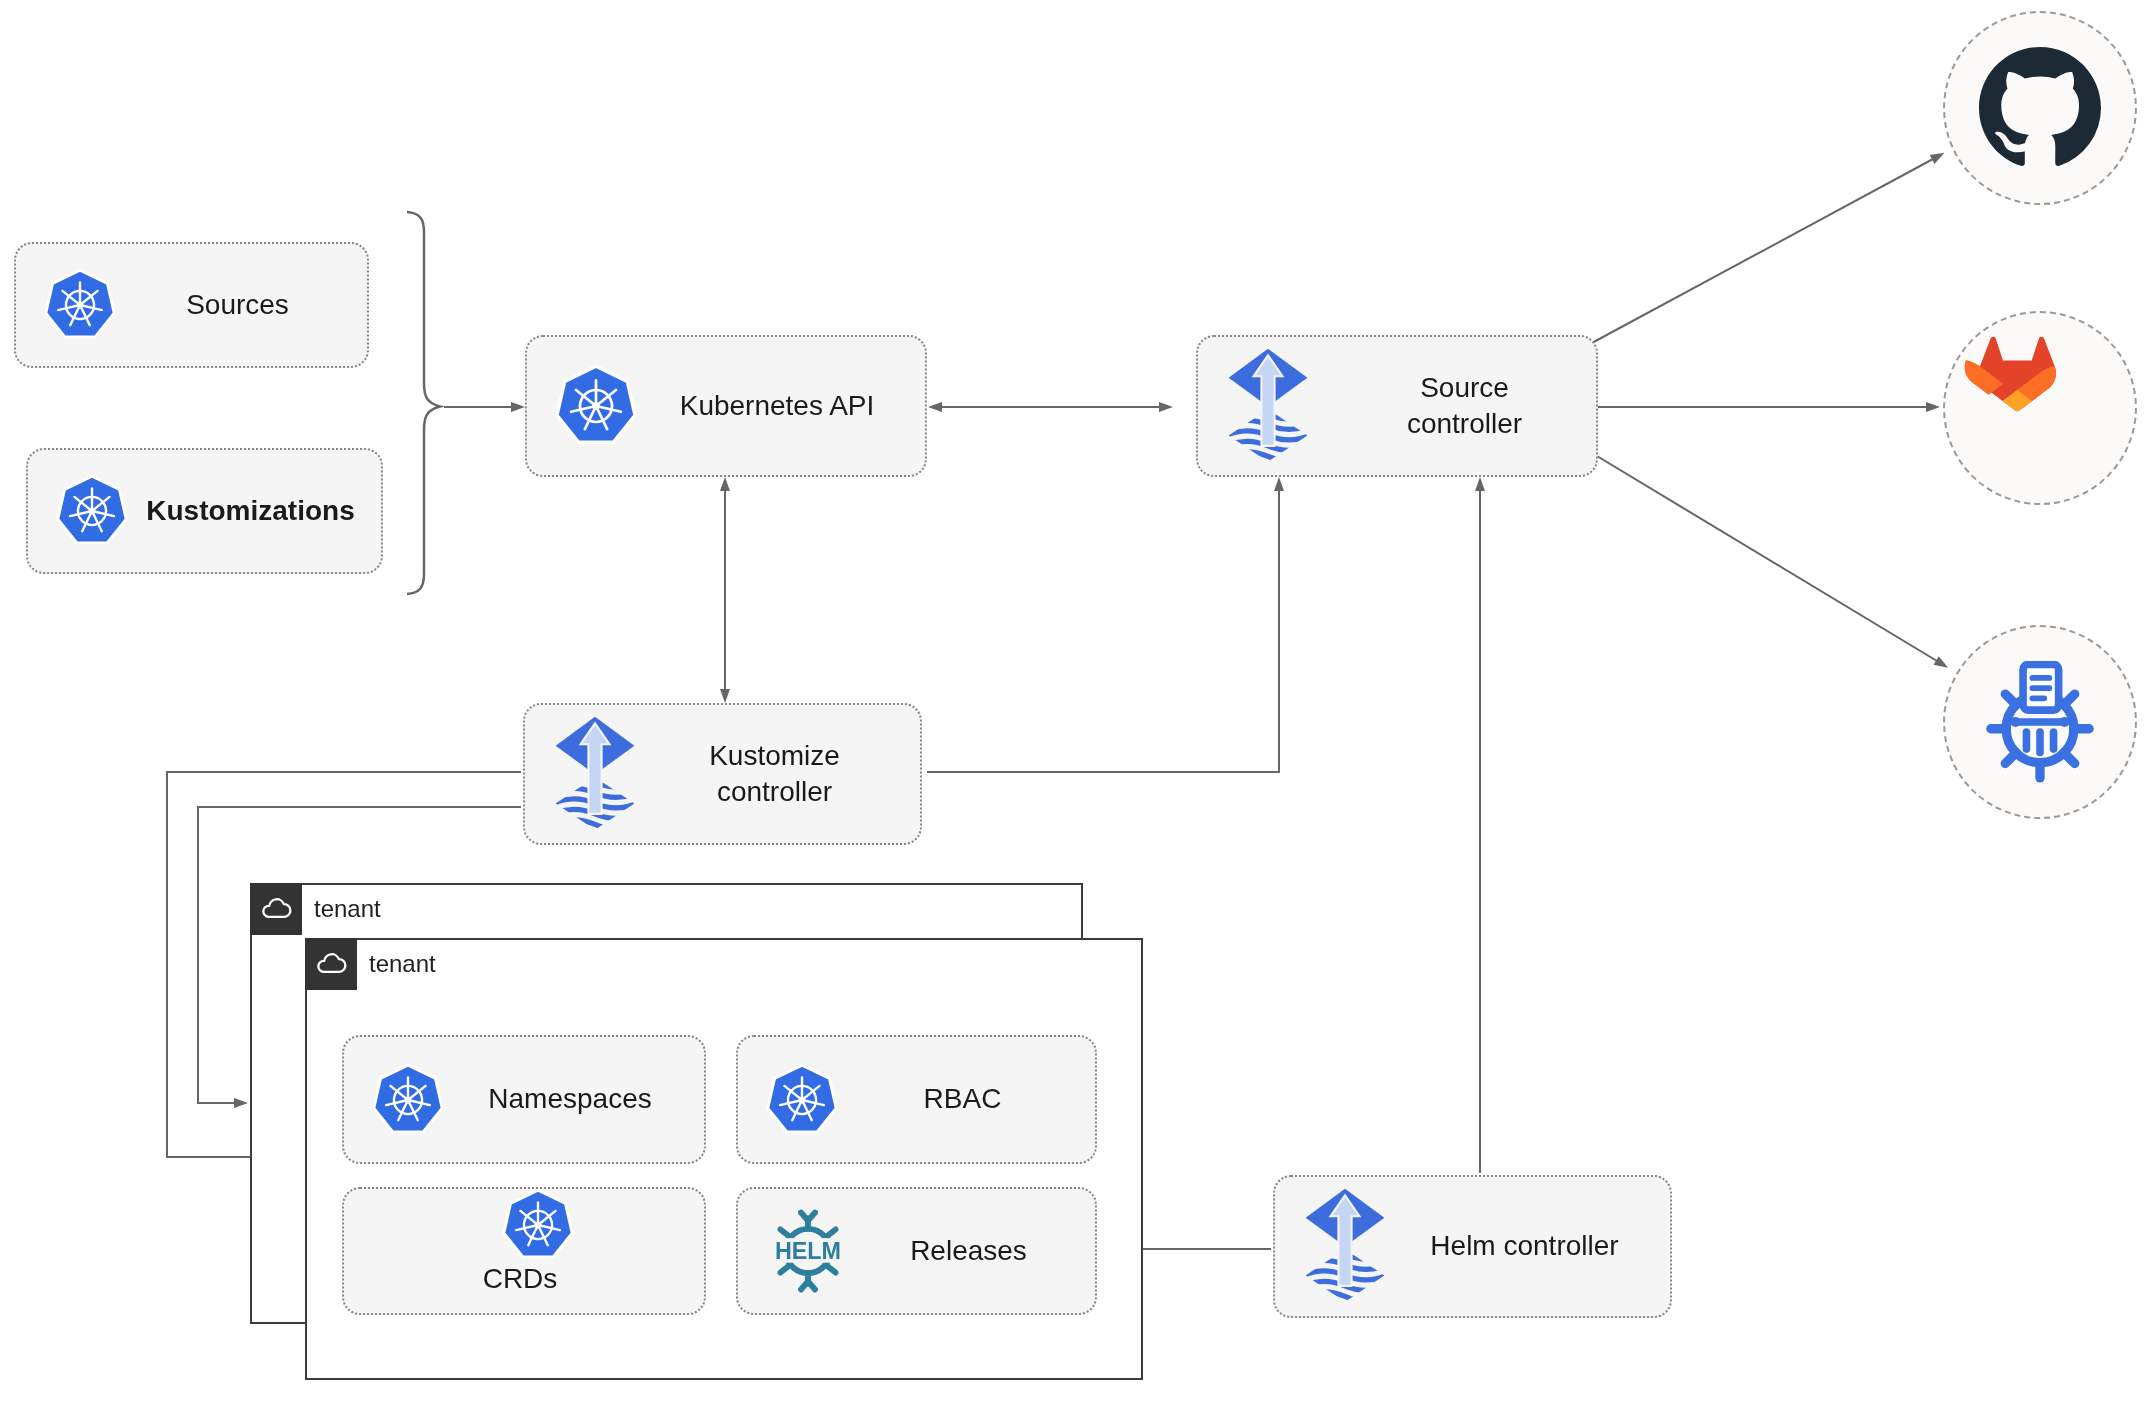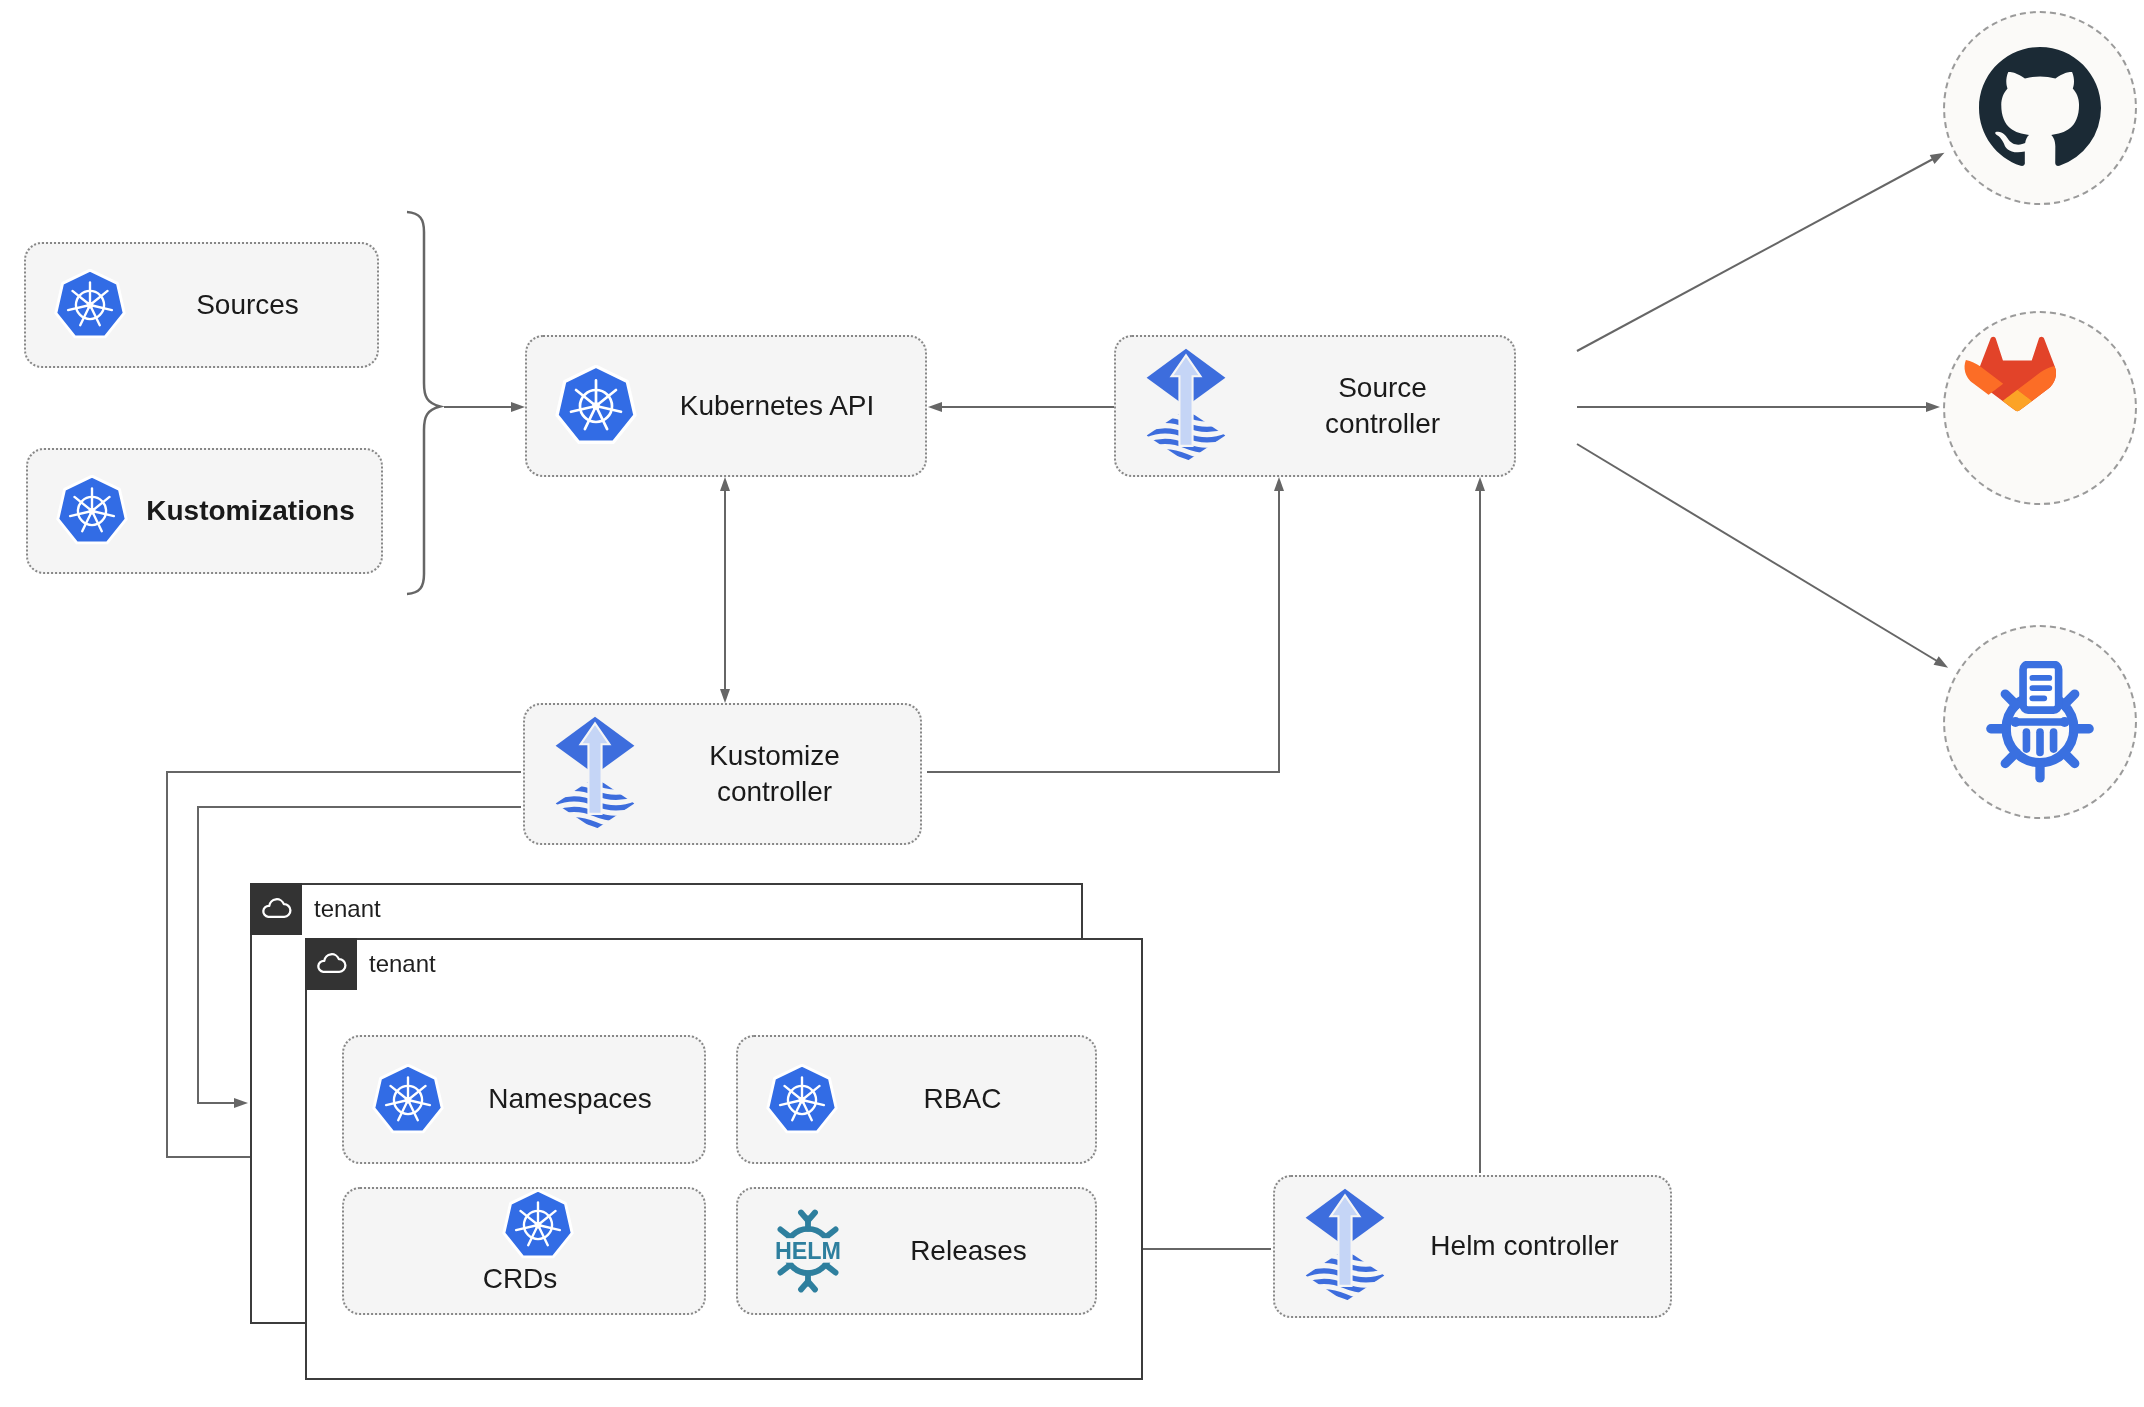--- a/index.html
+++ b/index.html
@@ -133,21 +133,21 @@
       <path d="M1480 1173 V490" marker-end="url(#arrow)"></path>
       <path d="M1271 1249 H1108" marker-end="url(#arrow)"></path>
       <path d="M521 772 H167 V1157 H290" marker-end="url(#arrow)"></path>
       <path d="M521 807 H198 V1103 H235" marker-end="url(#arrow)"></path>
       <path d="M1577 351 L1933 159" marker-end="url(#arrow)"></path>
       <path d="M1577 407 H1927" marker-end="url(#arrow)"></path>
       <path d="M1577 444 L1937 661" marker-end="url(#arrow)"></path>
     </g>
   </svg>
 
-  <div class="node" style="left:24px; top:242px; width:355px; height:126px;">
+  <div class="node" style="left:14px; top:242px; width:355px; height:126px;">
     <span class="icon">
       <svg width="72" height="72">
           <use href="#sym-k8s"></use>
         </svg>
       </span>
     <div class="label">
       <span>Sources</span></div>
   </div>
 
   <div class="node" style="left:26px; top:448px; width:357px; height:126px;font-weight:bold;">
@@ -163,21 +163,21 @@
   <div class="node" style="left:525px; top:335px; width:402px; height:142px;">
     <span class="icon">
       <svg width="82" height="82">
           <use href="#sym-k8s"></use>
         </svg>
       </span>
     <div class="label">
       <span>Kubernetes API</span></div>
   </div>
 
-  <div class="node" style="left:1114px; top:335px; width:402px; height:142px;gap:31px;">
+  <div class="node" style="left:1196px; top:335px; width:402px; height:142px;gap:31px;">
     <span class="icon">
       <svg width="84" height="121">
           <use href="#sym-flux"></use>
         </svg>
       </span>
     <div class="label wrap">
       <span>Source controller</span></div>
   </div>
 
   <div class="node" style="left:523px; top:703px; width:399px; height:142px;">

